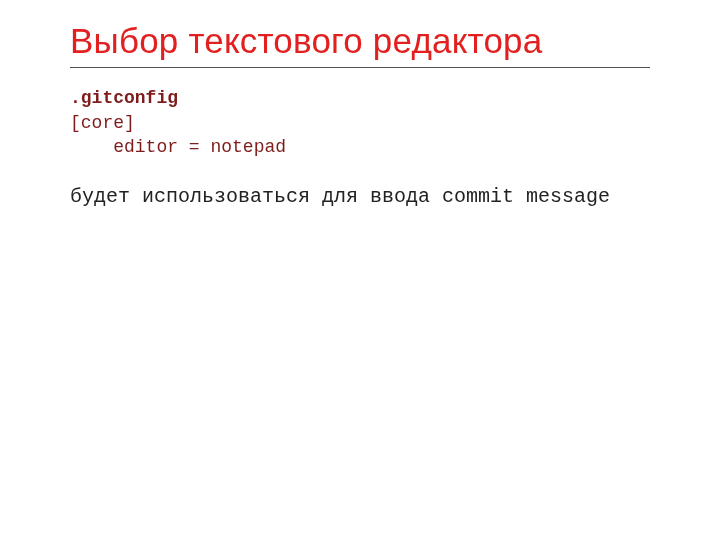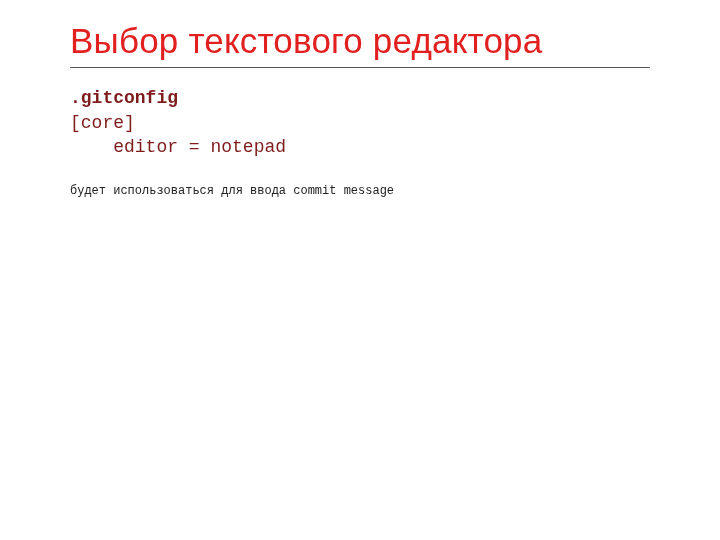--- a/index.html
+++ b/index.html
@@ -37,21 +37,21 @@
     font-size: 18px;
     line-height: 1.35;
     white-space: pre;
     color: #7f1d1d;
   }
   .code-label {
     font-weight: 700;
   }
   .note {
     font-family: Consolas, "Courier New", monospace;
-    font-size: 12px;
+    font-size: 20px;
     line-height: 1.35;
     color: #222;
     margin-top: 24px;
   }
 </style>
 </head>
 <body>
 
 <div class="slide">
   <h1 class="title">Выбор текстового редактора</h1>

